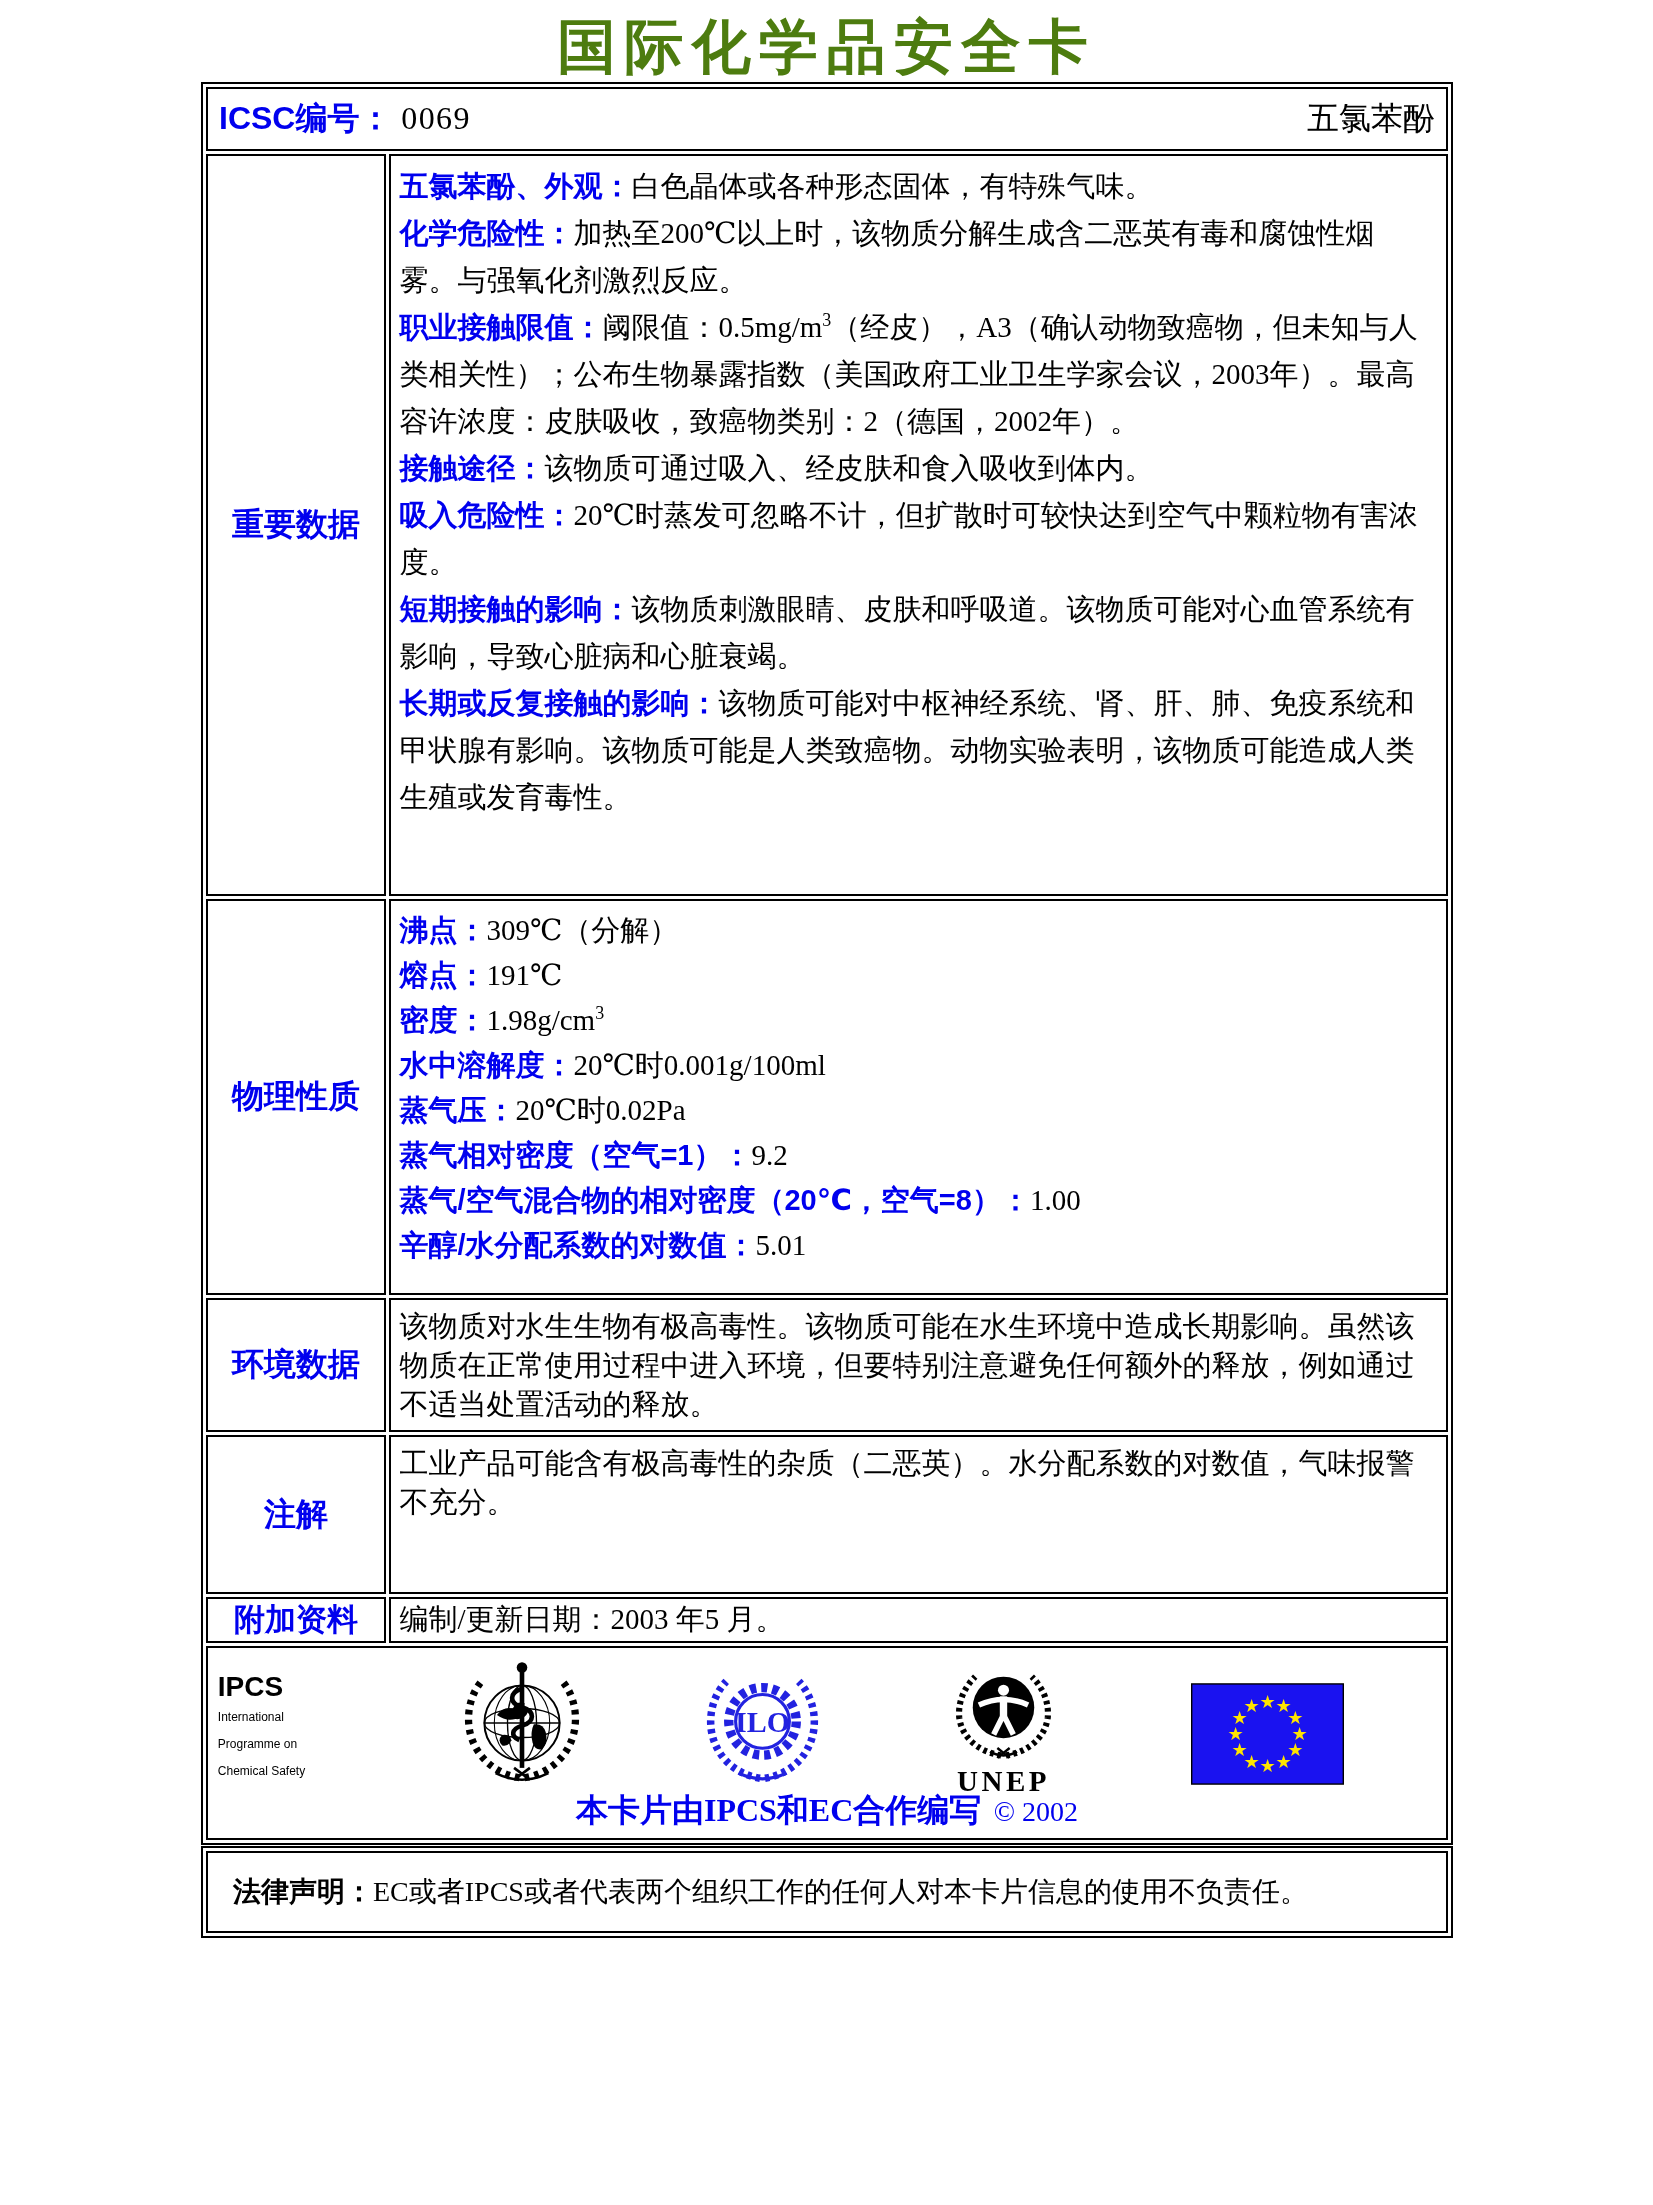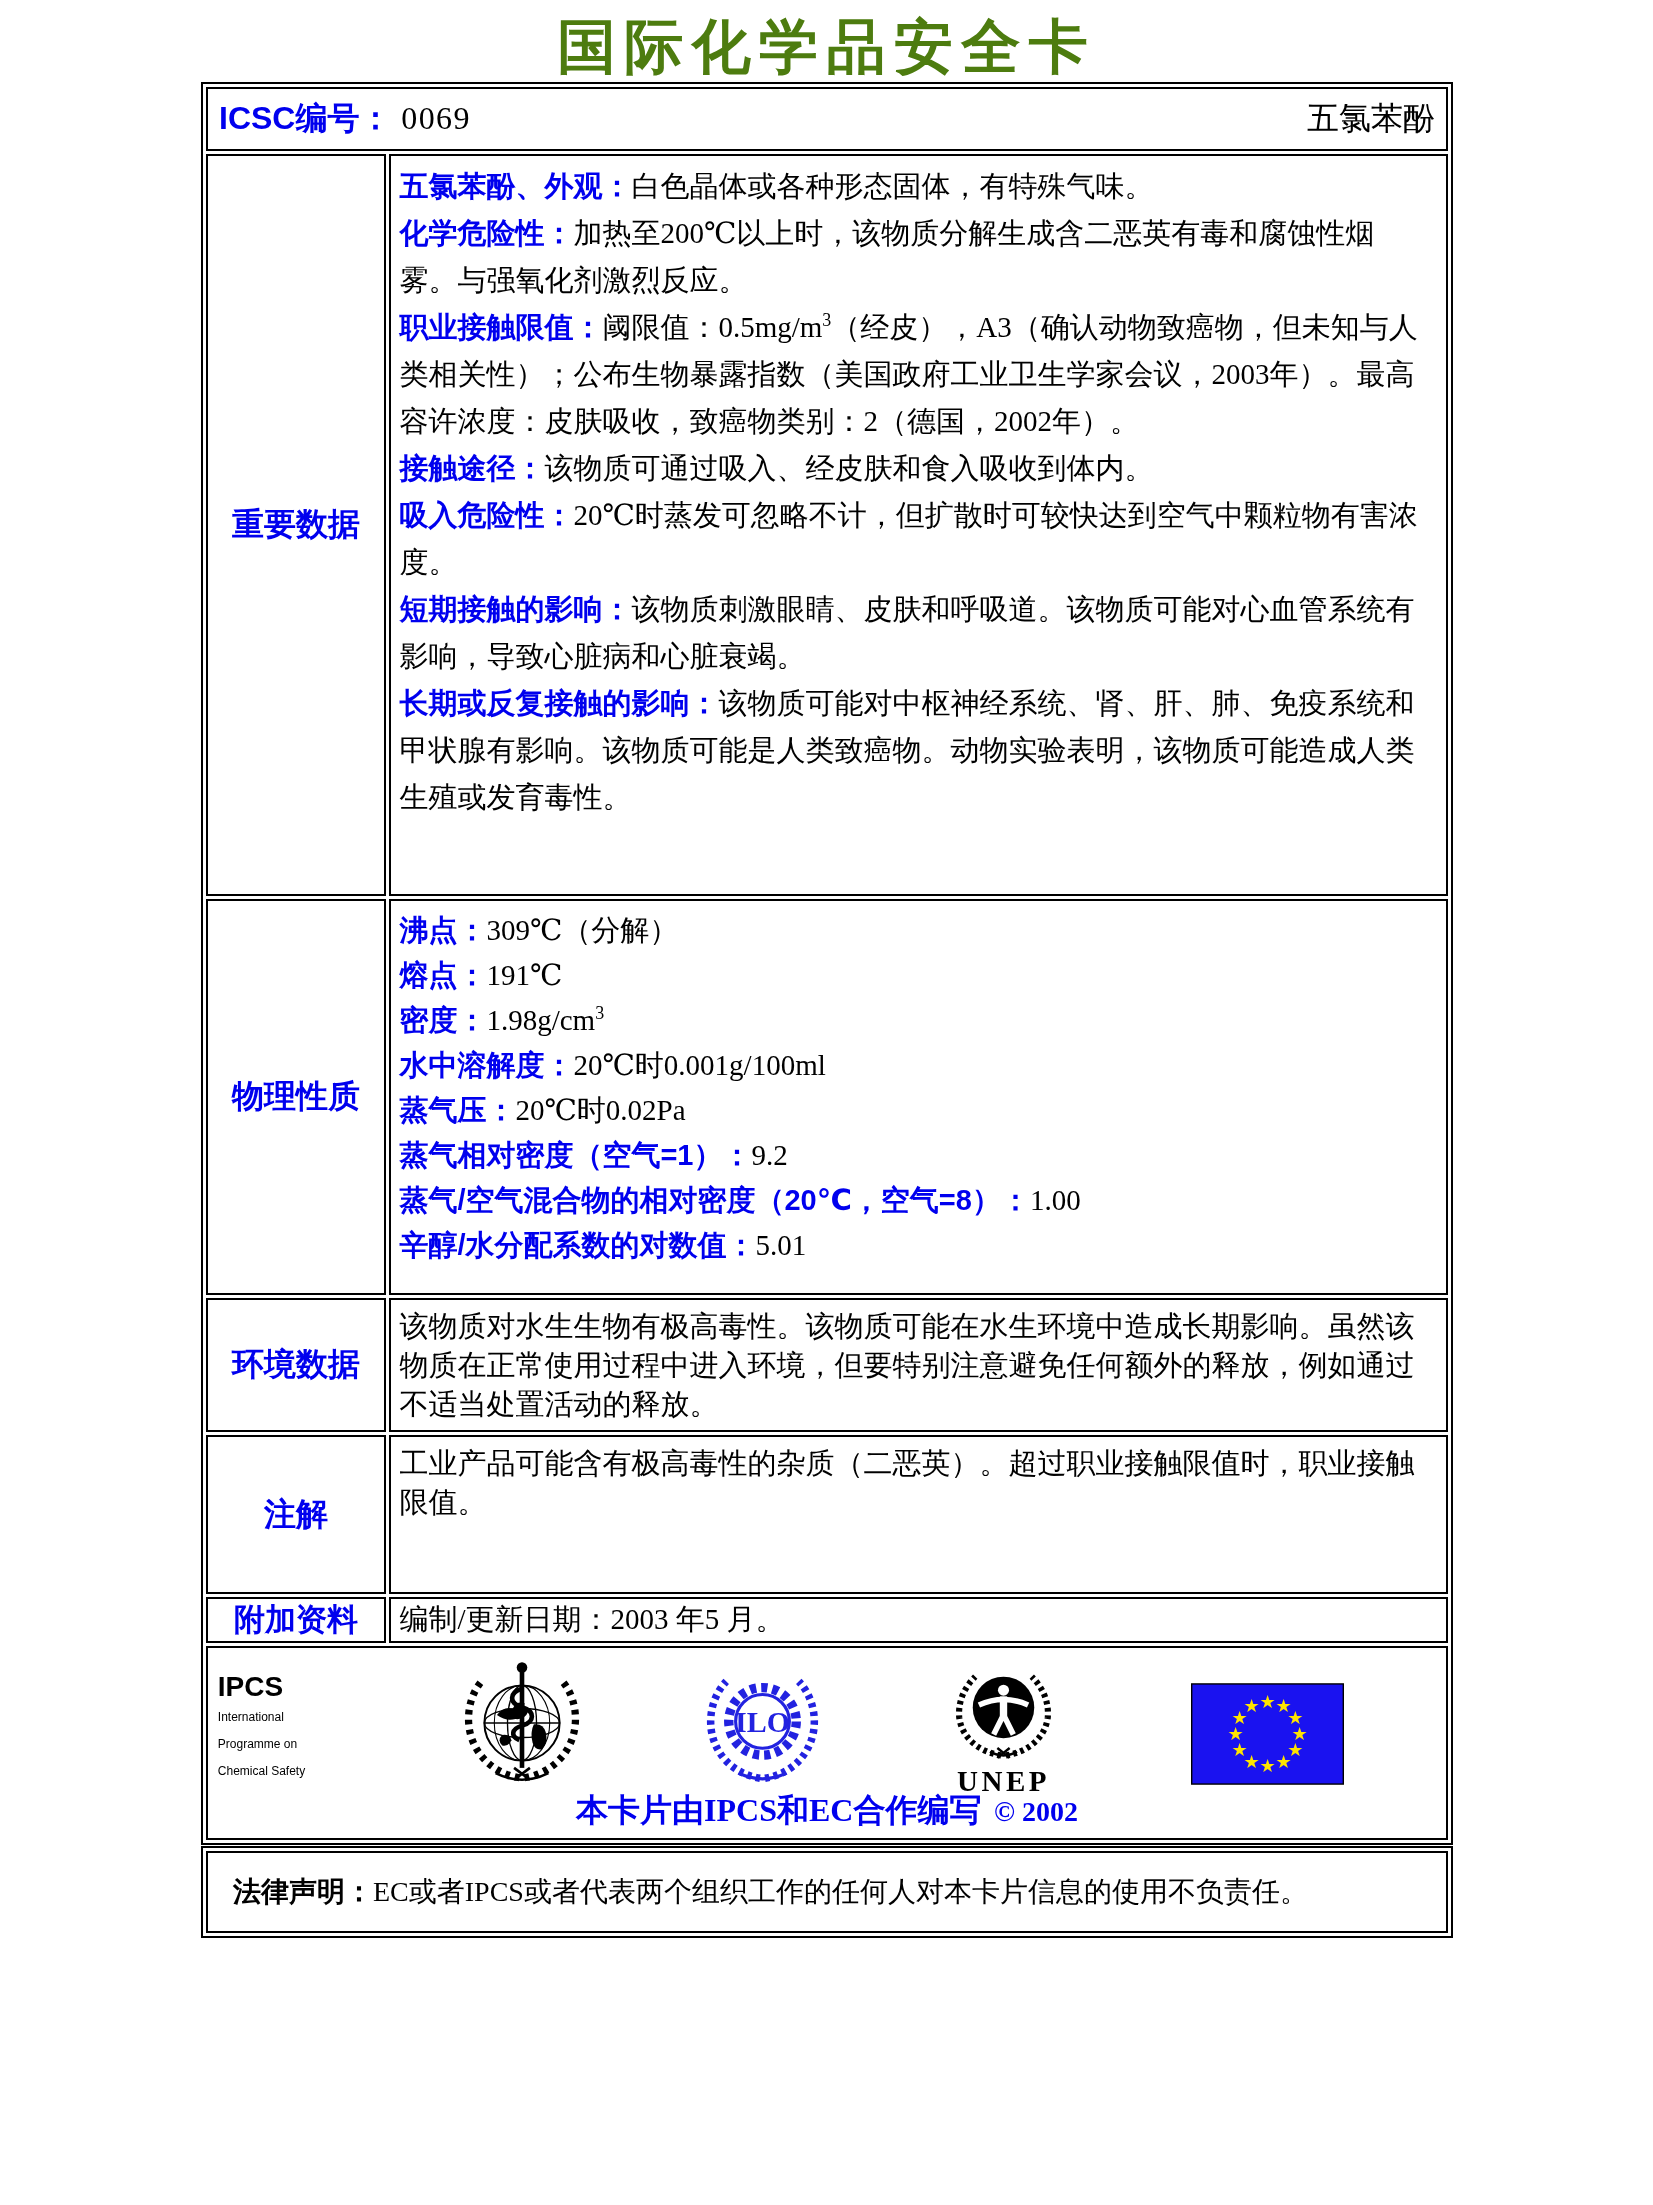--- a/index.html
+++ b/index.html
@@ -48,21 +48,21 @@
   .ipcs-t { font-size:28px; font-weight:bold; line-height:35px; }
   .ipcs-l { font-size:12px; line-height:27px; }
   .who  { position:absolute; left:248px; top:8.4px; }
   .ilo  { position:absolute; left:492px; top:14px; }
   .unep { position:absolute; left:733px; top:9.8px; text-align:center; width:125px; }
   .unep-t { font-size:29px; font-weight:bold; letter-spacing:3.5px; line-height:32px;
             font-family:"Liberation Serif","DejaVu Serif",serif; }
   .eu   { position:absolute; left:983px; top:35px; }
   .caption { position:absolute; left:0; bottom:5.6px; width:100%; text-align:center; color:#0000ee; }
   .cap-main { font-size:32px; font-weight:bold; }
-  .cap-copy { font-size:28px; font-weight:bold; margin-left:12.5px; }
+  .cap-copy { font-size:28px; font-weight:normal; margin-left:12.5px; }
   .legal-card { position:absolute; left:201px; top:1846px; width:1248px; border:2.8px solid #000; }
   .legal-card table { width:100%; border-collapse:separate; border-spacing:3.5px; }
   .legal-cell { height:78px; vertical-align:middle; padding:0 25px; font-size:28px; }
   .legal-label { font-weight:bold; font-family:"Liberation Sans","DejaVu Sans",sans-serif; }
 </style>
 </head>
 <body>
 
 <div>
 
@@ -117,21 +117,21 @@
       <tr>
         <td class="lab-cell">环境数据</td>
         <td class="cnt r-env">
           <span class="env-t">该物质对水生生物有极高毒性。该物质可能在水生环境中造成长期影响。虽然该物质在正常使用过程中进入环境，但要特别注意避免任何额外的释放，例如通过不适当处置活动的释放。</span>
         </td>
       </tr>
 
       <tr>
         <td class="lab-cell">注解</td>
         <td class="cnt r-note">
-          <span class="note-t">工业产品可能含有极高毒性的杂质（二恶英）。超过职业接触限值时，职业接触限值。</span>
+          <span class="note-t">工业产品可能含有极高毒性的杂质（二恶英）。水分配系数的对数值，气味报警不充分。</span>
         </td>
       </tr>
 
       <tr>
         <td class="lab-cell" style="font-size:31px">附加资料</td>
         <td class="addl-cell">
           <div class="cnt-inline">编制/更新日期：2003 年5 月。</div>
         </td>
       </tr>
 

